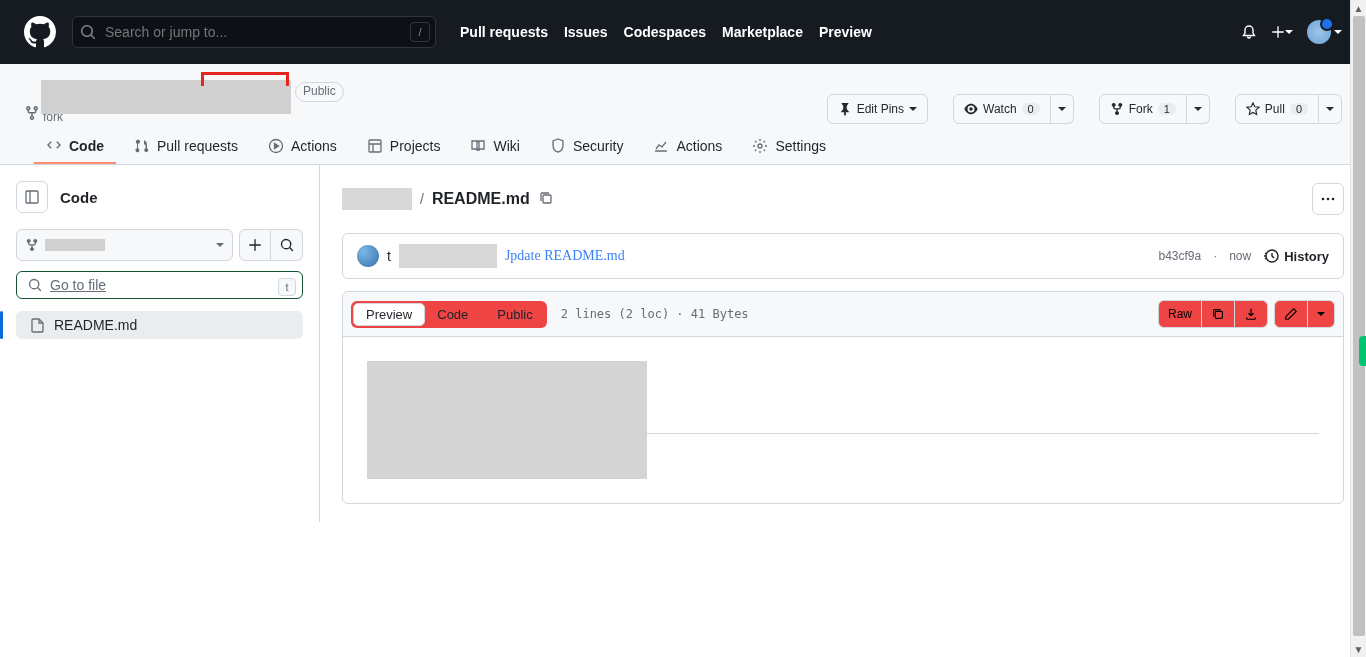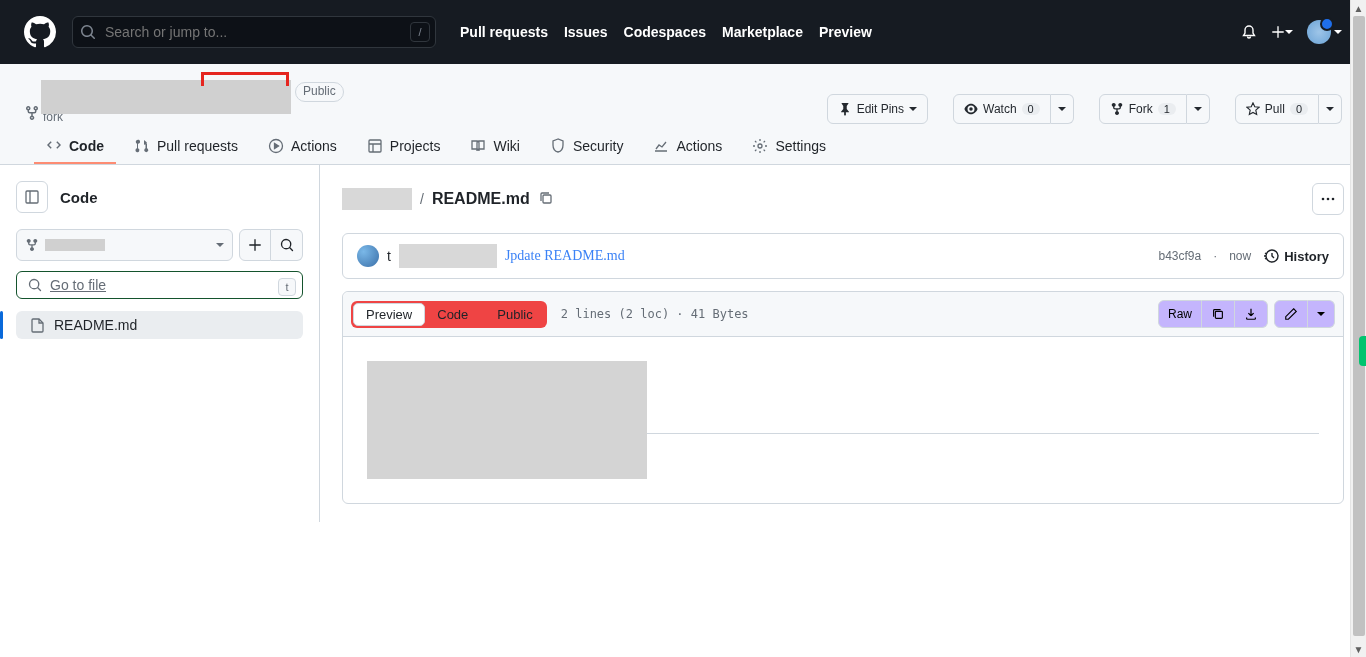--- a/index.html
+++ b/index.html
@@ -73,21 +73,21 @@
 .hist { display: flex; align-items: center; gap: 5px; color: #1f2328; font-weight: 600; font-size: 13px; }
 
 .file-box { border: 1px solid #d0d7de; border-radius: 6px; }
 .file-toolbar { display: flex; align-items: center; padding: 8px; border-bottom: 1px solid #d0d7de; gap: 8px; background: #f6f8fa; border-radius: 6px 6px 0 0;}
 .view-tabs { display: flex; background: #ef4444; border-radius: 6px; padding: 2px; align-items: center; }
 .view-tab { padding: 3px 12px; font-size: 13px; border-radius: 5px; cursor: pointer; }
 .view-tab.active { background: #fff; border: 1px solid #d0d7de; font-weight: 500; }
 .view-sep { width: 1px; background: #d0d7de; margin: 4px 2px; }
 .file-stats { font-family: ui-monospace, monospace; font-size: 12px; color: #656d76; margin-left: 6px; }
 .file-actions { margin-left: auto; display: flex; }
-.fa-btn { border: 1px solid #d0d7de; padding: 4px 9px; display: flex; align-items: center; background: #c4b5fd; cursor: pointer; font-size: 12px; height: 28px;}
+.fa-btn { border: 1px solid #d0d7de; padding: 4px 9px; display: flex; align-items: center; background: #ef4444; cursor: pointer; font-size: 12px; height: 28px;}
 .fa-btn.l { border-radius: 6px 0 0 6px; }
 .fa-btn.m { border-left: 0; }
 .fa-btn.r { border-radius: 0 6px 6px 0; border-left: 0; }
 .fa-gap { width: 6px; }
 .file-body { padding: 24px; min-height: 150px; }
 .fb-redact { width: 280px; height: 118px; background: #d4d4d4; }
 
 .ico { display:inline-block; }
 
 

